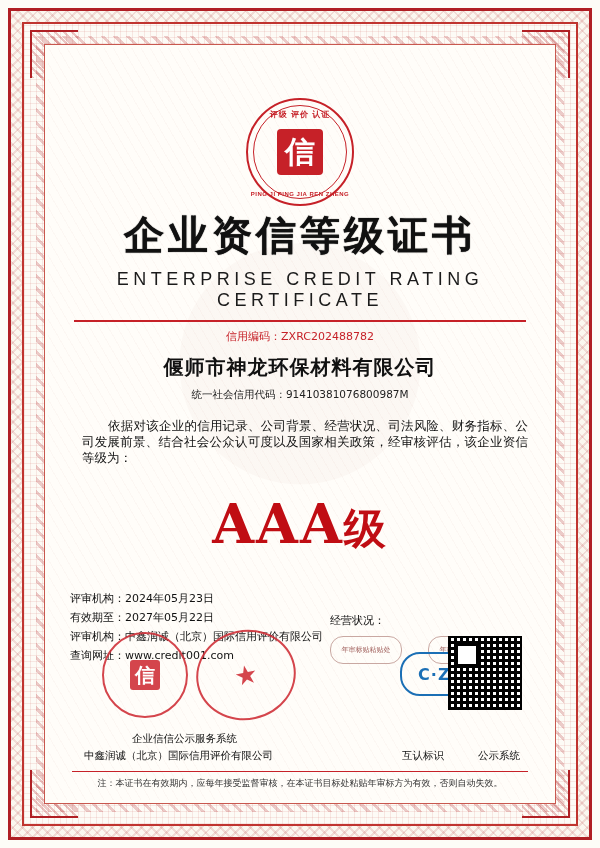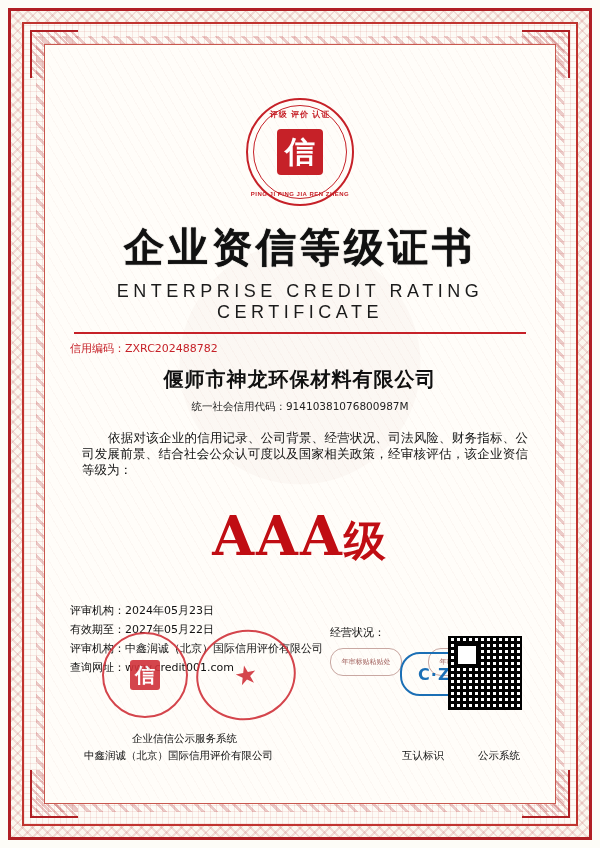--- a/index.html
+++ b/index.html
@@ -95,36 +95,36 @@
   .emblem .arc-bottom{bottom:7px;font-size:6px;letter-spacing:.5px;}
 
   
   .title-cn{
     text-align:center;
     font-family:Liberation Mono, monospace;
     font-weight:bold;
     font-size:40px;
     letter-spacing:4px;
     color:#111;
-    margin-top:14px;
+    margin-top:2px;
     text-shadow:0 0 1px #000;
   }
   .title-en{
     text-align:center;
     font-size:18px;
     letter-spacing:4.5px;
     color:#1b1b1b;
     margin-top:6px;
   }
   .rule{
     height:2px;background:#c62128;margin:9px 4px 0 4px;
   }
 
   .credit-no{
-    text-align:left;
+    text-align:center;
     font-size:11px;
     color:#c62128;
     margin-top:7px;
     font-family:"DejaVu Sans", sans-serif;
   }
   .credit-no .val{color:#c62128;}
 
   .company{
     text-align:center;
     font-family:"DejaVu Sans", sans-serif;
@@ -328,14 +328,15 @@
         <div class="qr"></div>
       </div>
       <div class="captions">
         <div class="cap1">企业信信公示服务系统</div>
         <div class="cap2">中鑫润诚（北京）国际信用评价有限公司</div>
         <div class="cap3">互认标识</div>
         <div class="cap4">公示系统</div>
       </div>
     </div>
 
+    <div class="note">注：本证书在有效期内，应每年接受监督审核，在本证书目标处粘贴年审标方为有效，否则自动失效。</div>
   </div>
 </div>
 
 </body></html>

